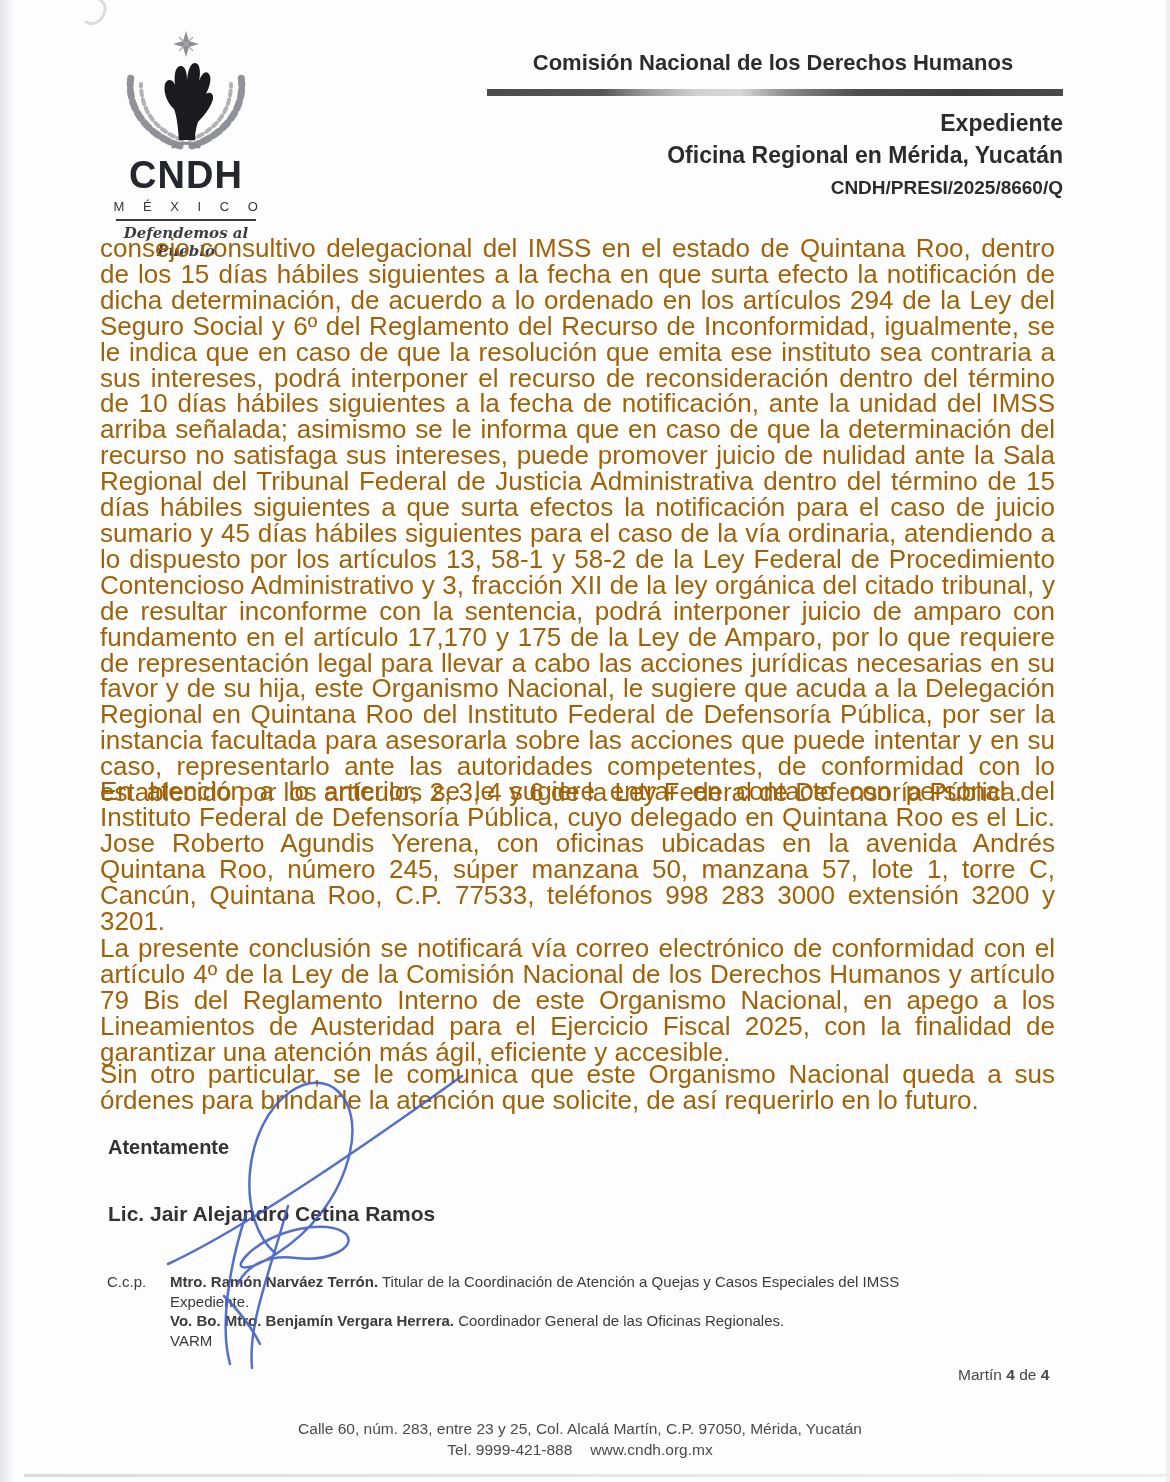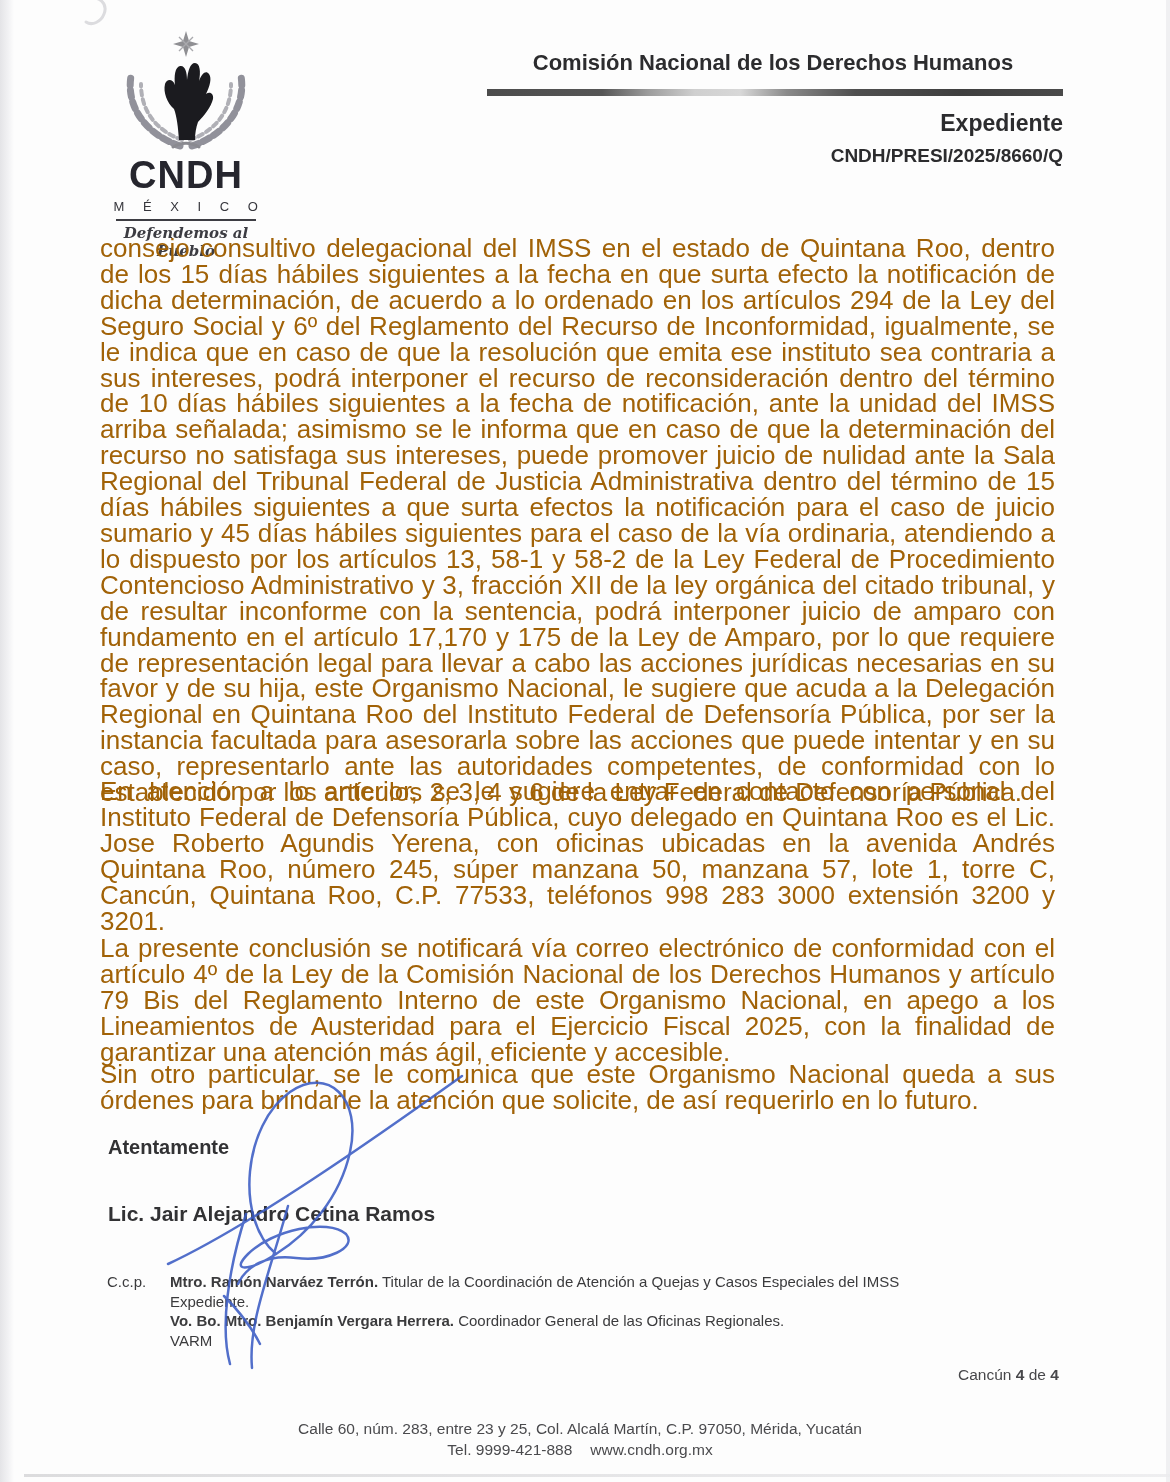--- a/index.html
+++ b/index.html
@@ -154,20 +154,21 @@
     <div class="logo-acronym">CNDH</div>
     <div class="logo-country">M É X I C O</div>
     <div class="logo-rule"></div>
     <div class="logo-slogan">Defendemos al Pueblo</div>
   </div>
 
   <div class="org-title">Comisión Nacional de los Derechos Humanos</div>
   <div class="title-bar"></div>
   <div class="office-block">
     <div class="office-line1">Expediente</div>
+    <div class="office-line2">Oficina Regional en Mérida, Yucatán</div>
     <div class="reference">CNDH/PRESI/2025/8660/Q</div>
   </div>
 
   <div class="para" id="p1">consejo consultivo delegacional del IMSS en el estado de Quintana Roo, dentro de los 15 días hábiles siguientes a la fecha en que surta efecto la notificación de dicha determinación, de acuerdo a lo ordenado en los artículos 294 de la Ley del Seguro Social y 6º del Reglamento del Recurso de Inconformidad, igualmente, se le indica que en caso de que la resolución que emita ese instituto sea contraria a sus intereses, podrá interponer el recurso de reconsideración dentro del término de 10 días hábiles siguientes a la fecha de notificación, ante la unidad del IMSS arriba señalada; asimismo se le informa que en caso de que la determinación del recurso no satisfaga sus intereses, puede promover juicio de nulidad ante la Sala Regional del Tribunal Federal de Justicia Administrativa dentro del término de 15 días hábiles siguientes a que surta efectos la notificación para el caso de juicio sumario y 45 días hábiles siguientes para el caso de la vía ordinaria, atendiendo a lo dispuesto por los artículos 13, 58-1 y 58-2 de la Ley Federal de Procedimiento Contencioso Administrativo y 3, fracción XII de la ley orgánica del citado tribunal, y de resultar inconforme con la sentencia, podrá interponer juicio de amparo con fundamento en el artículo 17,170 y 175 de la Ley de Amparo, por lo que requiere de representación legal para llevar a cabo las acciones jurídicas necesarias en su favor y de su hija, este Organismo Nacional, le sugiere que acuda a la Delegación Regional en Quintana Roo del Instituto Federal de Defensoría Pública, por ser la instancia facultada para asesorarla sobre las acciones que puede intentar y en su caso, representarlo ante las autoridades competentes, de conformidad con lo establecido por los artículos 2, 3, 4 y 6 de la Ley Federal de Defensoría Pública.</div>
   <div class="para" id="p2">En atención a lo anterior, se le sugiere entrar en contacto con personal del Instituto Federal de Defensoría Pública, cuyo delegado en Quintana Roo es el Lic. Jose Roberto Agundis Yerena, con oficinas ubicadas en la avenida Andrés Quintana Roo, número 245, súper manzana 50, manzana 57, lote 1, torre C, Cancún, Quintana Roo, C.P. 77533, teléfonos 998 283 3000 extensión 3200 y 3201.</div>
   <div class="para" id="p3">La presente conclusión se notificará vía correo electrónico de conformidad con el artículo 4º de la Ley de la Comisión Nacional de los Derechos Humanos y artículo 79 Bis del Reglamento Interno de este Organismo Nacional, en apego a los Lineamientos de Austeridad para el Ejercicio Fiscal 2025, con la finalidad de garantizar una atención más ágil, eficiente y accesible.</div>
   <div class="para" id="p4">Sin otro particular, se le comunica que este Organismo Nacional queda a sus órdenes para brindarle la atención que solicite, de así requerirlo en lo futuro.</div>
 
   <div class="closing">Atentamente</div>
   <div class="signer-name">Lic. Jair Alejandro Cetina Ramos</div>
@@ -186,21 +187,21 @@
     <span class="ccp-label">C.c.p.</span>
     <div class="ccp-content">
       <div><span class="ccp-bold">Mtro. Ramón Narváez Terrón.</span><span> Titular de la Coordinación de Atención a Quejas y Casos Especiales del IMSS</span></div>
       <div>Expediente.</div>
       <div><span class="ccp-bold">Vo. Bo. Mtro. Benjamín Vergara Herrera.</span><span> Coordinador General de las Oficinas Regionales.</span></div>
       <div>VARM</div>
     </div>
   </div>
 
   <div class="page-num">
-    <span>Cancún</span>
+    <span>Martín</span>
     <span class="num">4</span>
     <span>de</span>
     <span class="num">4</span>
   </div>
 
   <div class="footer">
     <div>Calle 60, núm. 283, entre 23 y 25, Col. Alcalá Martín, C.P. 97050, Mérida, Yucatán</div>
     <div class="footer-line2">
       <span>Tel. 9999-421-888</span><span class="sep"></span><span>www.cndh.org.mx</span>
     </div>

